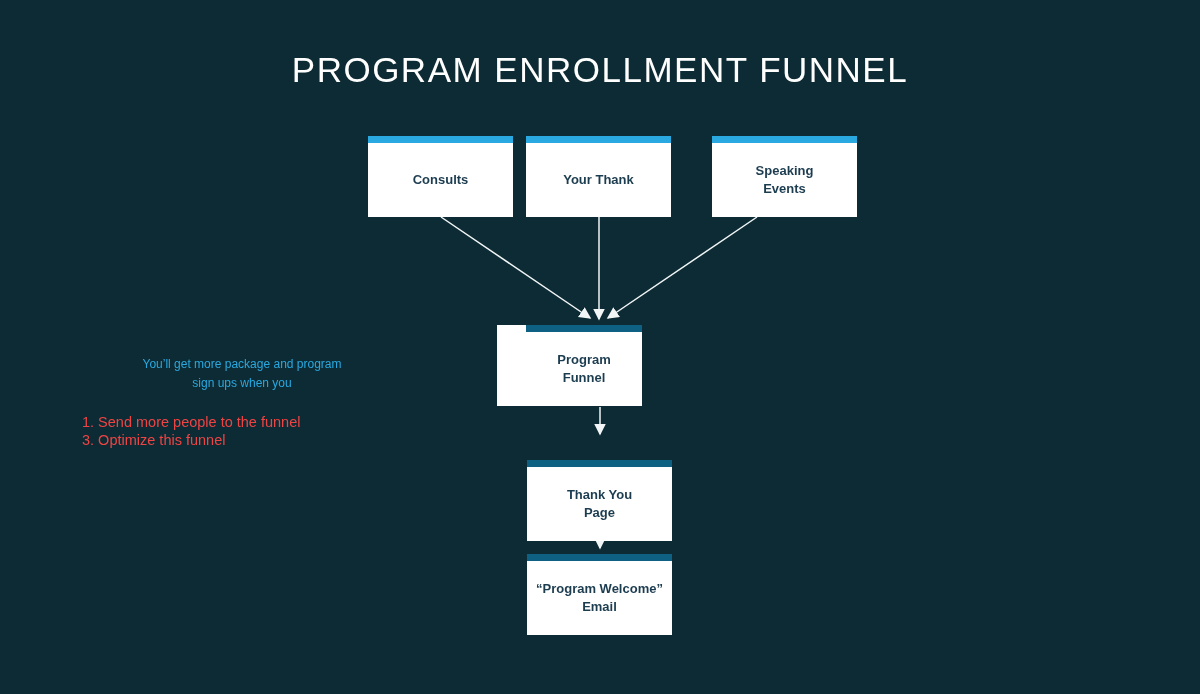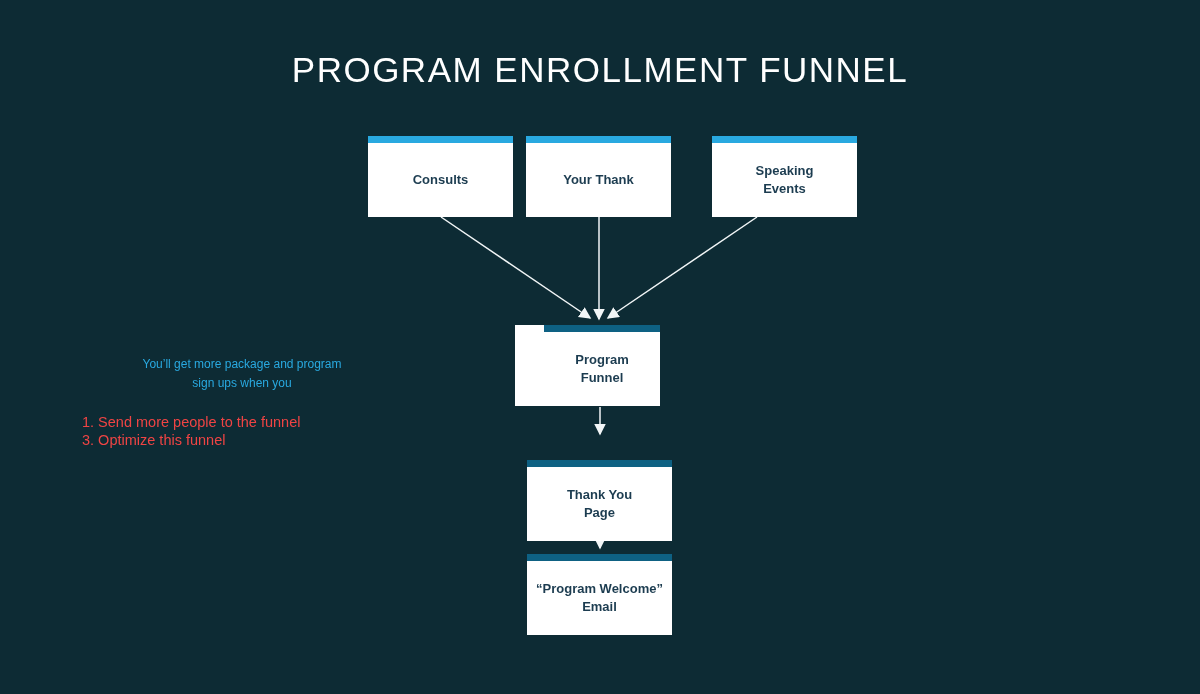--- a/index.html
+++ b/index.html
@@ -38,21 +38,21 @@
     font-size:13px;
     font-weight:bold;
     text-align:center;
     white-space:pre-line;
     line-height:1.4;
   }
 
   #node-consults      { left:368px; top:136px; }
   #node-your-events   { left:526px; top:136px; }
   #node-speaking      { left:684px; top:136px;margin-left:28px; }
-  #node-funnel        { left:515px; top:325px;padding-left:29px; }
+  #node-funnel        { left:497px; top:325px;padding-left:29px; }
   #node-thankyou      { left:527px; top:460px; }
   #node-email         { left:527px; top:554px; }
 
   .arrow-layer {
     position:absolute; left:0; top:0;
     width:1200px; height:694px;
     pointer-events:none;
   }
 
   .sidebar {

